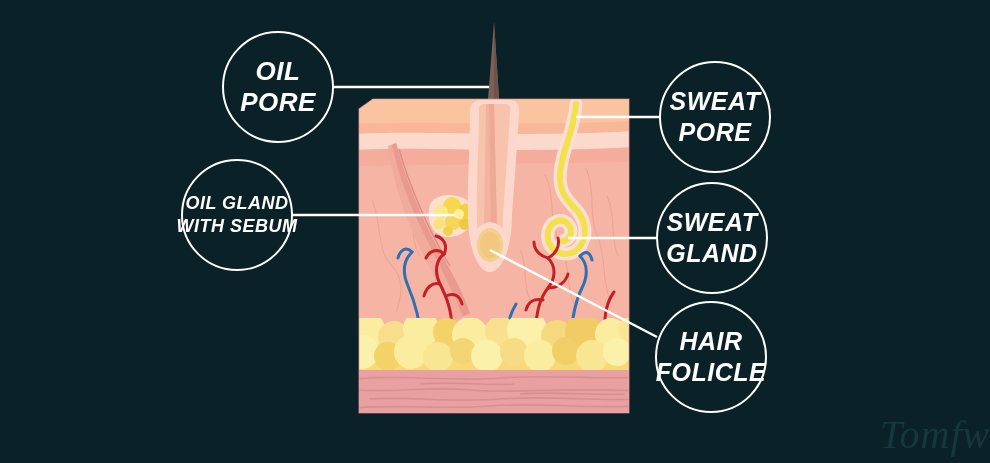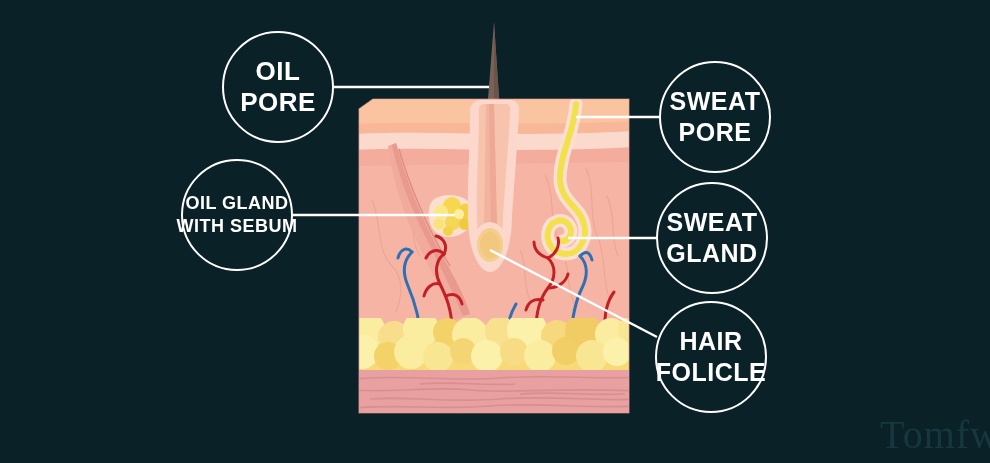--- a/index.html
+++ b/index.html
@@ -9,20 +9,21 @@
   }
   body {
     font-family: "Liberation Sans", sans-serif;
   }
   #stage {
     position: relative;
     width: 990px;
     height: 463px;
     background: #0a2227;
     overflow: hidden;
+    font-style: italic;
   }
   #diagram-svg {
     position: absolute;
     left: 0;
     top: 0;
     width: 990px;
     height: 463px;
     display: block;
   }
   .callout-label {

